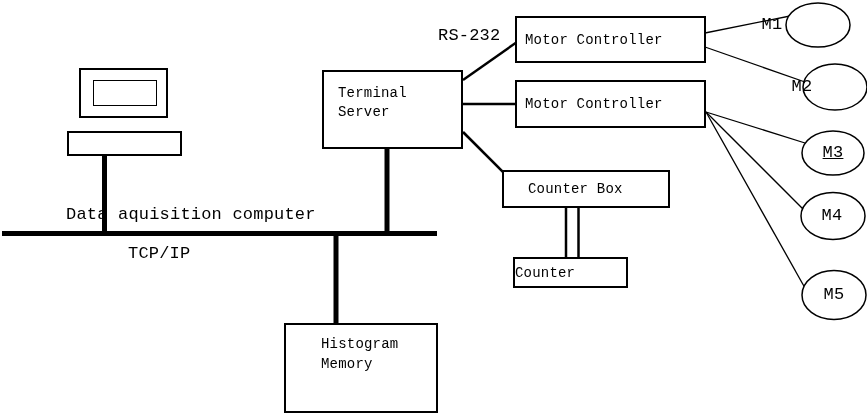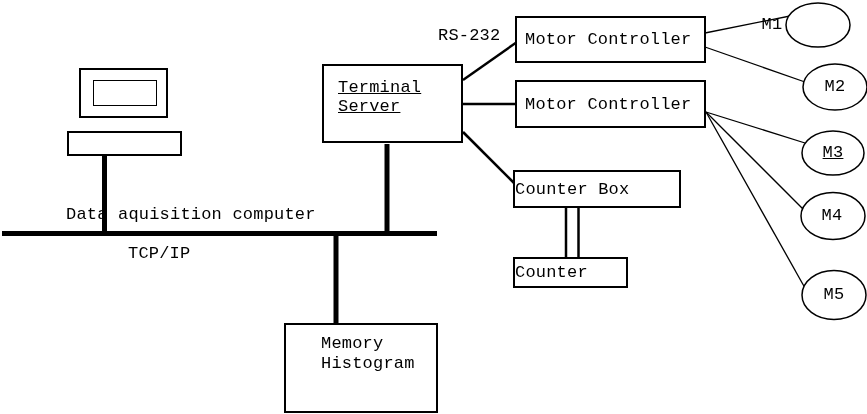--- a/index.html
+++ b/index.html
@@ -11,21 +11,21 @@
     background: #ffffff;
     color: #000000;
     font-family: "Liberation Mono", "DejaVu Sans Mono", monospace;
     overflow: hidden;
   }
   #wires { position: absolute; left: 0; top: 0; width: 867px; height: 414px; }
   .box {
     position: absolute;
     border: 2px solid #000;
     background: #ffffff;
-    font-size: 17px;
+    font-size: 14px;
     letter-spacing: 0.2px;
     white-space: nowrap;
   }
   .vcenter { display: flex; align-items: center; }
   .label {
     position: absolute;
     font-size: 17px;
     letter-spacing: 0.2px;
     white-space: nowrap;
   }
@@ -74,45 +74,45 @@
   </svg>
 
   <div class="icon-rect" style="left:79px; top:68px; width:89px; height:50px;"></div>
   <div class="icon-rect" style="left:93px; top:80px; width:64px; height:26px; border-width:1.5px;"></div>
   <div class="icon-rect" style="left:67px; top:131px; width:115px; height:25px;"></div>
 
   <div class="label" style="left:66px; top:181px;margin-top:24px;">Data aquisition computer</div>
   <div class="label" style="left:128px; top:244px;">TCP/IP</div>
   <div class="label" style="left:438px; top:26px;">RS-232</div>
 
-  <div class="box two-line" style="left:322px; top:64px; width:141px; height:79px; padding:12px 0 0 14px;text-decoration:underline;">
+  <div class="box two-line" style="left:322px; top:70px; width:141px; height:79px; padding:12px 0 0 14px;">
     <div>Terminal</div>
     <div>Server</div>
   </div>
 
   <div class="box vcenter" style="left:515px; top:16px; width:191px; height:47px; padding-left:8px;">
     <span>Motor Controller</span>
   </div>
 
   <div class="box vcenter" style="left:515px; top:80px; width:191px; height:48px; padding-left:8px;">
     <span>Motor Controller</span>
   </div>
 
-  <div class="box vcenter" style="left:513px; top:170px; width:168px; height:38px; padding-left:0;">
+  <div class="box vcenter" style="left:502px; top:170px; width:168px; height:38px; padding-left:24px;">
     <span>Counter Box</span>
   </div>
 
   <div class="box vcenter" style="left:513px; top:257px; width:115px; height:31px; ">
     <span>Counter</span>
   </div>
 
   <div class="box two-line" style="left:284px; top:323px; width:154px; height:90px; padding:9px 0 0 35px; line-height:20px;">
+    <div>Histogram</div>
     <div>Memory</div>
-    <div>Histogram</div>
   </div>
 
   <div class="motor-label" style="left:740px; top:15px;">M1</div>
-  <div class="motor-label" style="left:803px; top:77px;">M2</div>
+  <div class="motor-label" style="left:770px; top:77px;">M2</div>
   <div class="motor-label" style="left:801px; top:143px;text-decoration:underline;">M3</div>
   <div class="motor-label" style="left:756px; top:206px;margin-left:44px;">M4</div>
   <div class="motor-label" style="left:802px; top:285px;">M5</div>
 
 </div>
 
 </body></html>

